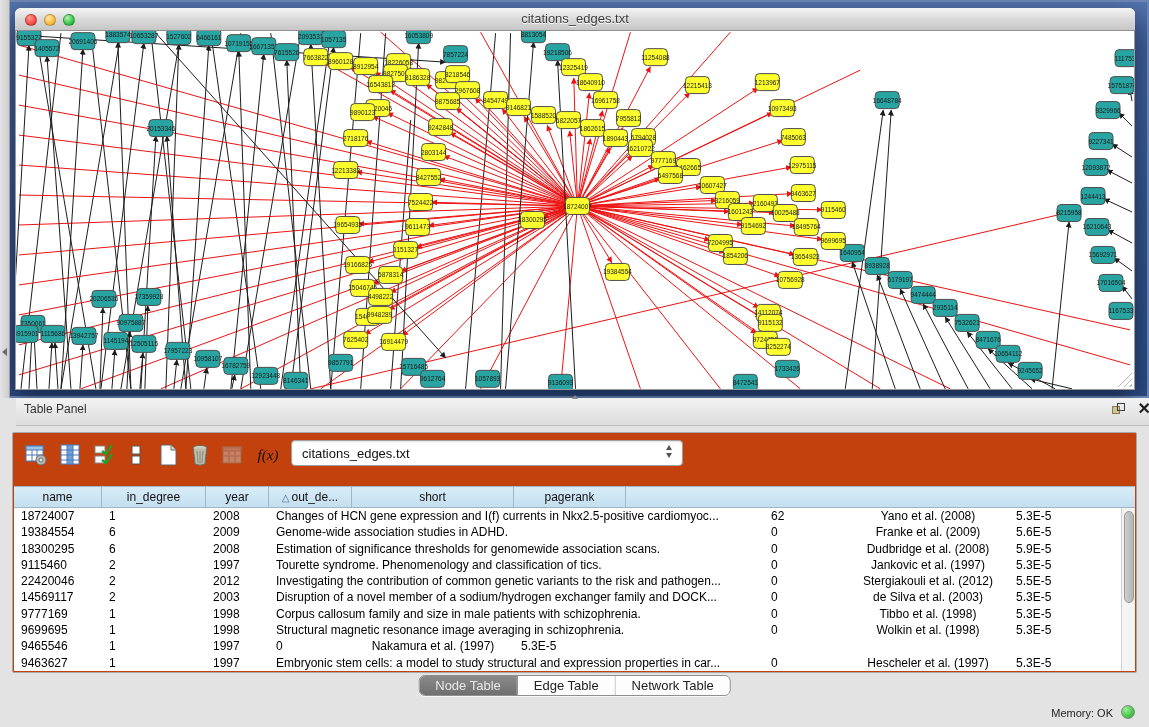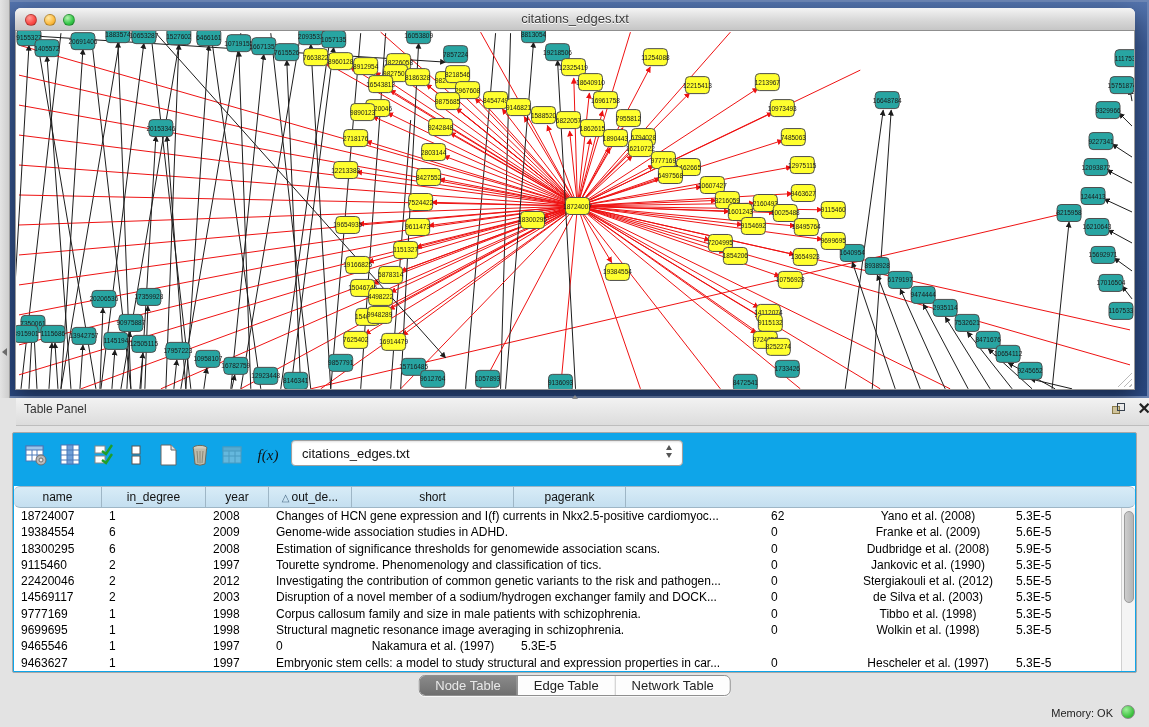--- a/index.html
+++ b/index.html
@@ -37,33 +37,33 @@
   .table-panel { position:absolute; left:0; top:398px; width:1149px; height:329px; background:#e3e3e3; }
   .tp-header { position:absolute; left:16px; top:0; width:100%; height:28px;
     background:linear-gradient(180deg,#f2f2f2,#dcdcdc); border-bottom:1px solid #bdbdbd; }
   .tp-title { position:absolute; left:8px; top:4px; font-size:12px; color:#333; }
   .float-icon { position:absolute; right:40px; top:5px; width:13px; height:13px; }
   .float-icon .sq1 { position:absolute; left:0; top:3px; width:8px; height:8px; border:1.5px solid #8a7a48; background:#cfc39a; }
   .float-icon .sq2 { position:absolute; left:5px; top:0; width:8px; height:8px; border:1.5px solid #37414d; background:transparent; }
   .close-icon { position:absolute; right:14px; top:1px; font-size:16px; font-weight:700; color:#222; line-height:20px; }
 
   .tp-box { position:absolute; left:12px; top:34px; width:1125px; height:241px;
-    background:#0ea5e9; border:1px solid #a8a8a8; border-radius:2px; }
+    background:#c2410c; border:1px solid #a8a8a8; border-radius:2px; }
   .toolbar { position:absolute; left:6px; top:5px; height:36px; right:6px; }
   .tb-icon { position:absolute; top:4px; width:26px; height:26px; display:flex; align-items:center; justify-content:center; }
   .fx-label { font-family:"Liberation Serif", serif; font-style:italic; font-size:15px; color:#111; }
   .combo { position:absolute; left:272px; top:2px; width:392px; height:26px; background:#fff; border:1px solid #a0a0a0;
     border-radius:4px; box-shadow:inset 0 1px 2px rgba(0,0,0,.12); }
   .combo .val { position:absolute; left:10px; top:5px; font-size:13px; color:#111; }
   .combo .steppers { position:absolute; right:10px; top:4px; }
   .combo .steppers .up { width:0;height:0;border-left:3.5px solid transparent;border-right:3.5px solid transparent;border-bottom:5px solid #555; margin-bottom:3px; }
   .combo .steppers .dn { width:0;height:0;border-left:3.5px solid transparent;border-right:3.5px solid transparent;border-top:5px solid #555; }
 
   .tbl { position:absolute; left:1px; right:1px; top:53px; bottom:1px; background:#fff; }
-  .tbl-head { display:flex; height:22px; background:linear-gradient(180deg,#d8ecf7,#c4dff0); border-top:1px solid #9eb6c6; border-bottom:1px solid #9eb6c6;border-radius:6px; }
+  .tbl-head { display:flex; height:22px; background:linear-gradient(180deg,#d8ecf7,#c4dff0); border-top:1px solid #9eb6c6; border-bottom:1px solid #9eb6c6; }
   .th { flex:none; font-size:12px; color:#111; text-align:center; line-height:20px; border-right:1px solid #9eb6c6;
         overflow:hidden; white-space:nowrap; }
   .sort-tri { font-size:10px; color:#4a6a85; margin-right:2px; }
   .tbl-rows { position:absolute; left:0; right:14px; top:22px; bottom:0; overflow:hidden; }
   .tr { display:flex; height:16.3px; }
   .td { flex:none; font-size:12px; color:#000; line-height:16px; white-space:nowrap; overflow:hidden; padding-left:7px; }
   .td.center { text-align:center; padding-left:0; }
   .vscroll { position:absolute; right:0; top:22px; bottom:0; width:14px; background:#f4f4f4; border-left:1px solid #d0d0d0; }
   .vthumb { position:absolute; left:1.5px; top:3px; width:10px; height:92px; border-radius:6px;
     background:linear-gradient(90deg,#cdcdcd,#b5b5b5); border:1px solid #9a9a9a; }
@@ -930,21 +930,21 @@
               <div class="td" style="width: 83px;">0</div>
               <div class="td center" style="width: 162px;">Dudbridge et al. (2008)</div>
               <div class="td" style="width: 112px;">5.9E-5</div>
             </div>
             <div class="tr">
               <div class="td" style="width: 88px;">9115460</div>
               <div class="td" style="width: 104px;">2</div>
               <div class="td" style="width: 63px;">1997</div>
               <div class="td" style="width: 495px;">Tourette syndrome. Phenomenology and classification of tics.</div>
               <div class="td" style="width: 83px;">0</div>
-              <div class="td center" style="width: 162px;">Jankovic et al. (1990)</div>
+              <div class="td center" style="width: 162px;">Jankovic et al. (1997)</div>
               <div class="td" style="width: 112px;">5.3E-5</div>
             </div>
             <div class="tr">
               <div class="td" style="width: 88px;">22420046</div>
               <div class="td" style="width: 104px;">2</div>
               <div class="td" style="width: 63px;">2012</div>
               <div class="td" style="width: 495px;">Investigating the contribution of common genetic variants to the risk and pathogen...</div>
               <div class="td" style="width: 83px;">0</div>
               <div class="td center" style="width: 162px;">Stergiakouli et al. (2012)</div>
               <div class="td" style="width: 112px;">5.5E-5</div>

